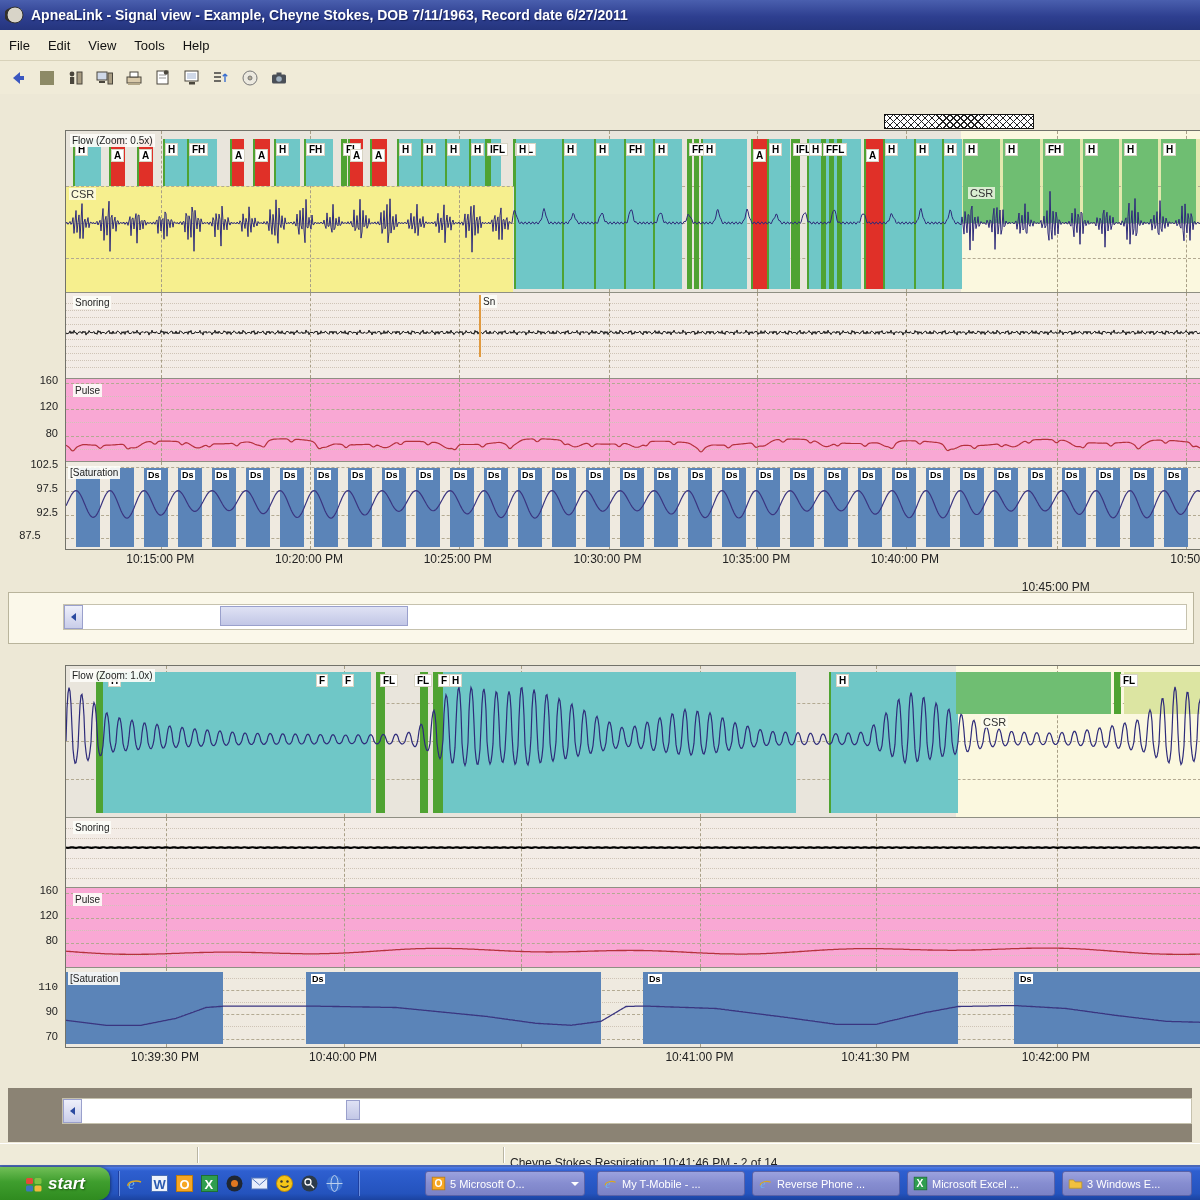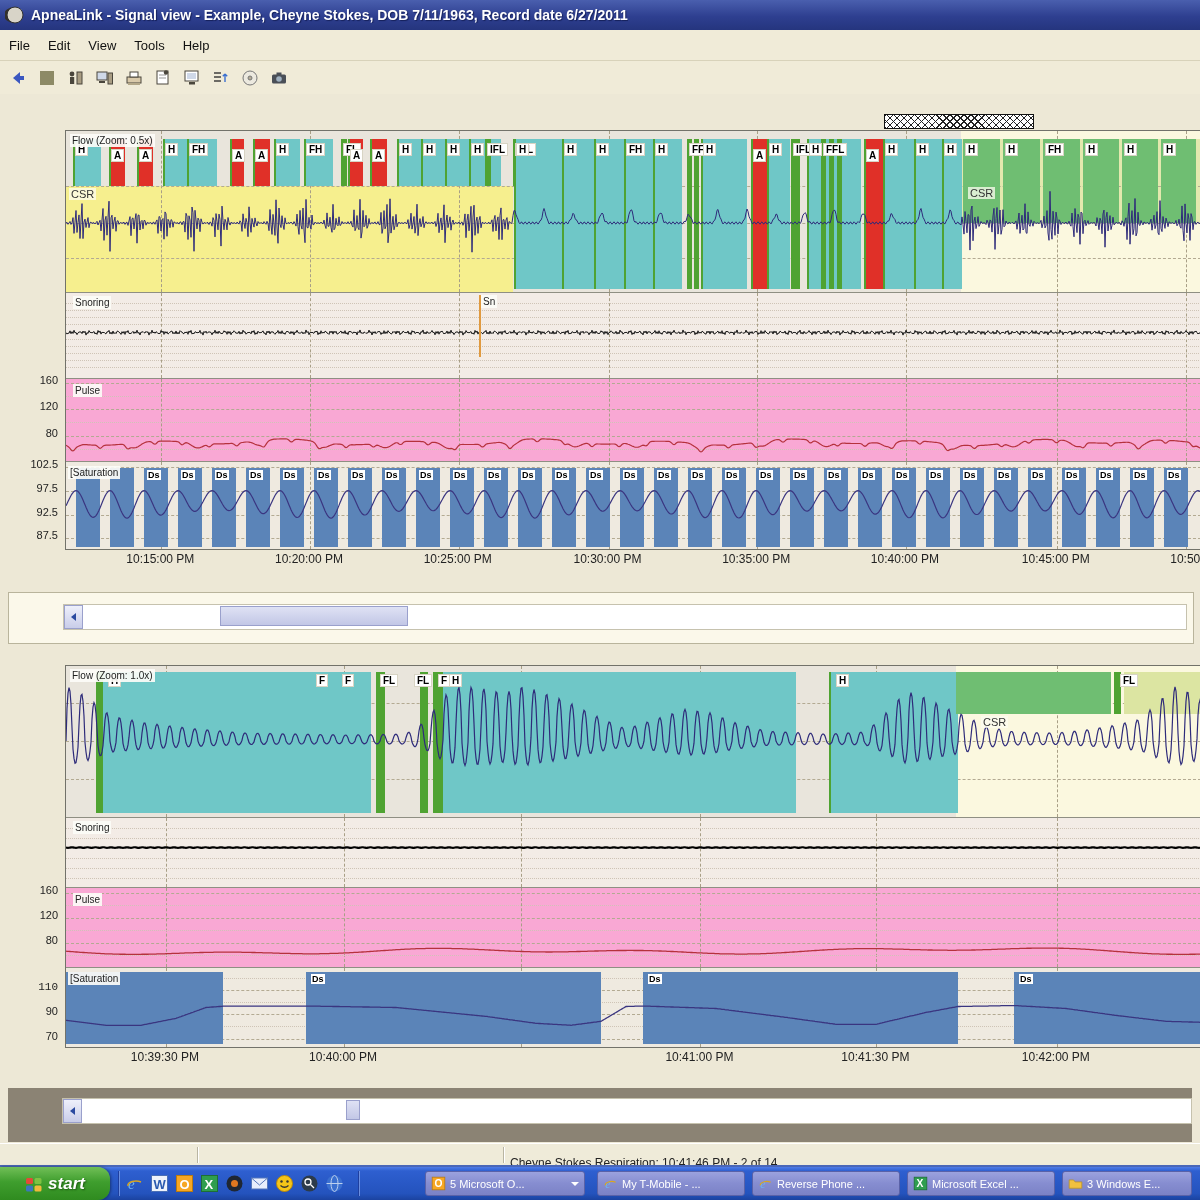--- a/index.html
+++ b/index.html
@@ -422,21 +422,21 @@
       </div>
   </div>
 
   <div class="trow" style="top:552px" id="toptime">
       <div class="tlab" style="left: 8.4%; text-align: center;">10:15:00 PM</div>
       <div class="tlab" style="left: 21.5%;">10:20:00 PM</div>
       <div class="tlab" style="left: 34.6%;">10:25:00 PM</div>
       <div class="tlab" style="left: 47.8%;">10:30:00 PM</div>
       <div class="tlab" style="left: 60.9%;">10:35:00 PM</div>
       <div class="tlab" style="left: 74%;">10:40:00 PM</div>
-      <div class="tlab" style="left: 87.3%;">10:45:00 PM</div>
+      <div class="tlab" style="left: 87.3%; margin-top: 28px;">10:45:00 PM</div>
       <div class="tlab" style="left: 98.7%;">10:50</div>
     </div>
 
   <div class="scrollpanel" style="top:592px;height:50px">
     <div class="sbtrack" style="left:54px;top:11px;width:1122px;height:24px">
       <div class="sbarrow">
           <span class="chevL"></span>
         </div>
       <div class="sbthumb" style="left:156px;width:188px"></div>
     </div>
@@ -550,21 +550,21 @@
       <div class="tlab" style="left: 87.3%;">10:42:00 PM</div>
     </div>
 
   <div id="axes">
       <div class="axlab" style="top: 374px;">160</div>
       <div class="axlab" style="top: 400px;">120</div>
       <div class="axlab" style="top: 427px;">80</div>
       <div class="axlab" style="top: 458px;">102.5</div>
       <div class="axlab" style="top: 482px;">97.5</div>
       <div class="axlab" style="top: 506px;">92.5</div>
-      <div class="axlab" style="top: 529px;">87.5</div>
+      <div class="axlab" style="top: 529px; text-align: center;">87.5</div>
       <div class="axlab" style="top: 884px;">160</div>
       <div class="axlab" style="top: 909px;">120</div>
       <div class="axlab" style="top: 934px;">80</div>
       <div class="axlab" style="top: 981px; font-family: Liberation Mono, monospace;">110</div>
       <div class="axlab" style="top: 1005px;">90</div>
       <div class="axlab" style="top: 1030px;">70</div>
     </div>
 
   <div class="grayband" style="top:1088px;height:54px">
     <div class="sbtrack" style="left:54px;top:10px;width:1128px;height:24px">

